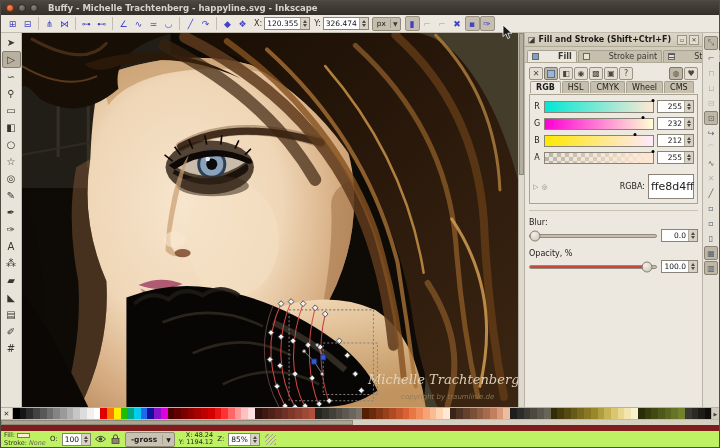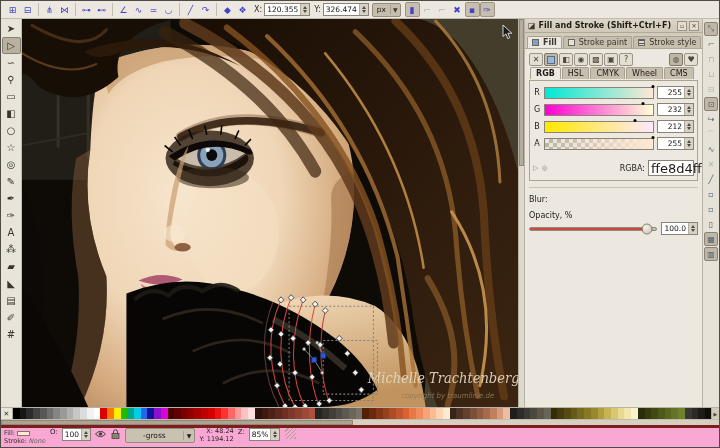--- a/index.html
+++ b/index.html
@@ -44,21 +44,21 @@
   .vscroll{width:6px;background:#ded9cd;border-left:1px solid #b8b2a6;position:relative;flex:0 0 auto}
   .vthumb{position:absolute;left:0;top:0;width:100%;height:38%;background:#b4ad9d;border:1px solid #8e8879}
 
   
   .panel{width:178px;background:#ece8df;border-left:1px solid #b8b2a6;display:flex;flex-direction:column;font-size:8px;flex:0 0 auto}
   .ptitle{height:14px;background:linear-gradient(#ddd6c8,#cfc8b8);display:flex;align-items:center;padding:0 3px;border-bottom:1px solid #b0a996}
   .ptitle .picon{font-size:8px;margin-right:3px;color:#3c3830}
   .ptitle .pt{font-weight:bold;font-size:8px;flex:1;white-space:nowrap;overflow:hidden}
   .pbtn{width:10px;height:10px;border:1px solid #9a9486;background:#e4ddcf;font-size:6px;display:flex;align-items:center;justify-content:center;margin-left:2px;color:#444}
   .ptabs{display:flex;height:16px;background:#d2ccbd;border-bottom:1px solid #b0a996;align-items:flex-end;padding:2px 2px 0}
-  .ptab{display:flex;align-items:center;gap:4px;padding:1px 4px;font-size:8px;border:1px solid #a8a192;border-bottom:none;background:#c6bfae;color:#3a362e;border-radius:2px 2px 0 0;margin-right:1px;white-space:nowrap}
+  .ptab{display:flex;align-items:center;gap:19px;padding:1px 4px;font-size:8px;border:1px solid #a8a192;border-bottom:none;background:#c6bfae;color:#3a362e;border-radius:2px 2px 0 0;margin-right:1px;white-space:nowrap}
   .ptab.active{background:#ece8df;font-weight:bold}
   .ptab .ticon{width:7px;height:7px;display:inline-block;border:1px solid #6a675e}
   .ptab.t0 .ticon{background:#7da0c8}
   .ptab.t1 .ticon{background:#e8e2d4}
   .ptab.t2 .ticon{background:repeating-linear-gradient(#555 0 1px,#ddd 1px 3px)}
   .pbody{padding:4px 4px 0}
   .paintrow{display:flex;align-items:center;gap:1px}
   .paintbtn{width:14px;height:13px;border:1px solid #9a9386;background:#e4dfd2;display:flex;align-items:center;justify-content:center;font-size:8px;color:#4c4840;border-radius:2px}
   .paintbtn.pressed{background:#bfb7a5;border-color:#7e7868}
   .paintbtn .flatsq{width:8px;height:8px;background:#9db6d4;border:1px solid #5a6e88}
@@ -72,21 +72,21 @@
   .slabel{width:8px;font-size:8px;text-align:center}
   .strack{flex:1;height:12px;border:1px solid #8a8478;position:relative}
   .smarker{position:absolute;top:-3px;width:3px;height:3px;background:#000;border-radius:50%;transform:translateX(-50%)}
   .track-R{background:linear-gradient(to right,rgb(0,232,212),rgb(255,232,212))}
   .track-G{background:linear-gradient(to right,rgb(255,0,212),rgb(255,255,212))}
   .track-B{background:linear-gradient(to right,rgb(255,232,0),rgb(255,232,255))}
   .track-A{background:linear-gradient(to right,rgba(255,232,212,0),rgb(255,232,212)),repeating-conic-gradient(#b9b3a6 0 25%,#e9e5da 0 50%);background-size:100% 100%,8px 8px}
   .rgbarow{display:flex;align-items:center;margin-top:10px}
   .mini-ic{font-size:7px;color:#8a8478;margin-right:3px}
   .rgba-label{margin-left:auto;font-size:8px;margin-right:3px}
-  .rgba-entry{width:46px;height:16px;border:1px solid #8a8478;background:#fff;font-size:13px;display:flex;align-items:center;padding:0 2px}
+  .rgba-entry{width:46px;height:25px;border:1px solid #8a8478;background:#fff;font-size:11px;display:flex;align-items:center;padding:0 2px}
   .blk-label{margin:7px 0 2px;font-size:8px}
   .sliderrow{display:flex;align-items:center;gap:4px}
   .hslider{flex:1;height:4px;background:#c4bdae;border:1px solid #938c7d;border-radius:2px;position:relative}
   .hfill{position:absolute;left:0;top:0;bottom:0;background:#c8473e;border-radius:2px}
   .hhandle{position:absolute;top:50%;width:11px;height:11px;border-radius:50%;background:radial-gradient(circle at 35% 30%,#f4f1ea,#c9c2b2);border:1px solid #847e6f;transform:translate(-50%,-50%)}
   .sep-line{height:1px;background:#c8c2b4;margin:6px 0 0}
 
   
   .snapbar{width:17px;background:#e6e2d8;border-left:1px solid #b8b2a6;display:flex;flex-direction:column;align-items:center;padding-top:3px;gap:1px;flex:0 0 auto}
   .snapbtn{width:14px;height:14px;display:flex;align-items:center;justify-content:center;font-size:8px;color:#4c5a6e;border:1px solid transparent;border-radius:2px}
@@ -95,44 +95,50 @@
 
   
   .palette{height:12px;display:flex;align-items:stretch;background:#dad5c9;border-top:1px solid #b8b2a6;flex:0 0 auto}
   .pal-x{width:12px;display:flex;align-items:center;justify-content:center;font-size:7px;background:#e8e4da;border-right:1px solid #b0aa9c;color:#333}
   .swatch{flex:1}
   .pal-arrow{width:8px;display:flex;align-items:center;justify-content:center;font-size:5px;background:#d0cabc;border-left:1px solid #b0aa9c;color:#444}
   .palscroll{height:6px;background:#d6d0c3;position:relative;border-top:1px solid #c2bcae;flex:0 0 auto}
   .palthumb{position:absolute;left:0;top:0;height:100%;width:49%;background:#aba491;border:1px solid #8e8878}
 
   
-  .statusbar{height:22px;display:flex;background:#f9a8d4;border-top:3px solid #7f1d1d;padding:0 3px;gap:4px;flex:0 0 auto}
+  .statusbar{height:22px;display:flex;align-items:center;background:#bef264;border-top:6px solid #7f1d1d;padding:0 3px;gap:4px;flex:0 0 auto}
   .fsblock{display:flex;flex-direction:column;justify-content:center;gap:1px;font-size:6.5px;line-height:7px;color:#33302a}
   .fsrow{display:flex;align-items:center;gap:2px;white-space:nowrap}
   .fsw{width:13px;height:5px;border:1px solid #7e786c;display:inline-block}
   .stroke-none{font-style:italic;color:#6a665c}
   .olabel{font-size:7px}
   .micicon{width:11px;height:11px;display:flex;align-items:center;justify-content:center}
   .layerdd{display:flex;align-items:center;height:15px;background:#c9c2b1;border:1px solid #938c7c;border-radius:2px;font-size:7.5px}
-  .layerdd .lv{padding:0 17px;font-weight:normal;border-right:1px solid #a8a190}
+  .layerdd .lv{padding:0 5px;font-weight:bold;border-right:1px solid #a8a190}
   .layerdd .la{padding:0 3px;font-size:6px}
   .statmsg{flex:1;font-size:8px;white-space:nowrap;overflow:hidden;color:#26231e}
   .statmsg b{font-weight:bold}
   .xyblock{font-size:6.5px;line-height:7.5px;text-align:right;color:#26231e;white-space:pre}
   .zlabel{font-size:7px}
   .grip{width:11px;height:11px;background:repeating-linear-gradient(135deg,transparent 0 2px,#a9a294 2px 3px);margin-left:1px}
 
   
   .cursor{position:absolute;left:501px;top:24px;z-index:60;pointer-events:none}
 </style>
 </head>
 <body>
 
 <div class="window">
 
+  <div class="titlebar">
+    <span class="wbtn close"></span>
+    <span class="wbtn min"></span>
+    <span class="wbtn max"></span>
+    <span class="wtitle">Buffy - Michelle Trachtenberg - happyline.svg - Inkscape</span>
+  </div>
 
 
   <div class="toolbar">
     <span id="tb-icons" style="display:flex;align-items:center">
         <span class="tbi">⊞</span>
         <span class="tbi">⊟</span>
         <span class="tb-sep"></span>
         <span class="tbi">⋔</span>
         <span class="tbi">⋈</span>
         <span class="tb-sep"></span>
@@ -493,20 +499,32 @@
             </div>
           <div class="rgbarow">
             <span class="mini-ic">▷</span>
             <span class="mini-ic">◎</span>
             <span class="rgba-label">RGBA:</span>
             <span class="rgba-entry">ffe8d4ff</span>
           </div>
         </div>
         <div class="sep-line"></div>
         <div class="blk-label">Blur:</div>
+        <div class="sliderrow">
+          <div class="hslider">
+              <div class="hhandle" id="blurHandle" style="left:4%"></div>
+            </div>
+          <span class="spin">
+            <span class="spin-v">0.0</span>
+            <span class="spin-a">
+                <span class="sa-up"></span>
+                <span class="sa-dn"></span>
+              </span>
+          </span>
+        </div>
         <div class="blk-label">Opacity, %</div>
         <div class="sliderrow">
           <div class="hslider">
             <div class="hfill" id="opFill" style="width:93%"></div>
             <div class="hhandle" id="opHandle" style="left:93%"></div>
           </div>
           <span class="spin">
             <span class="spin-v">100.0</span>
             <span class="spin-a">
                 <span class="sa-up"></span>

